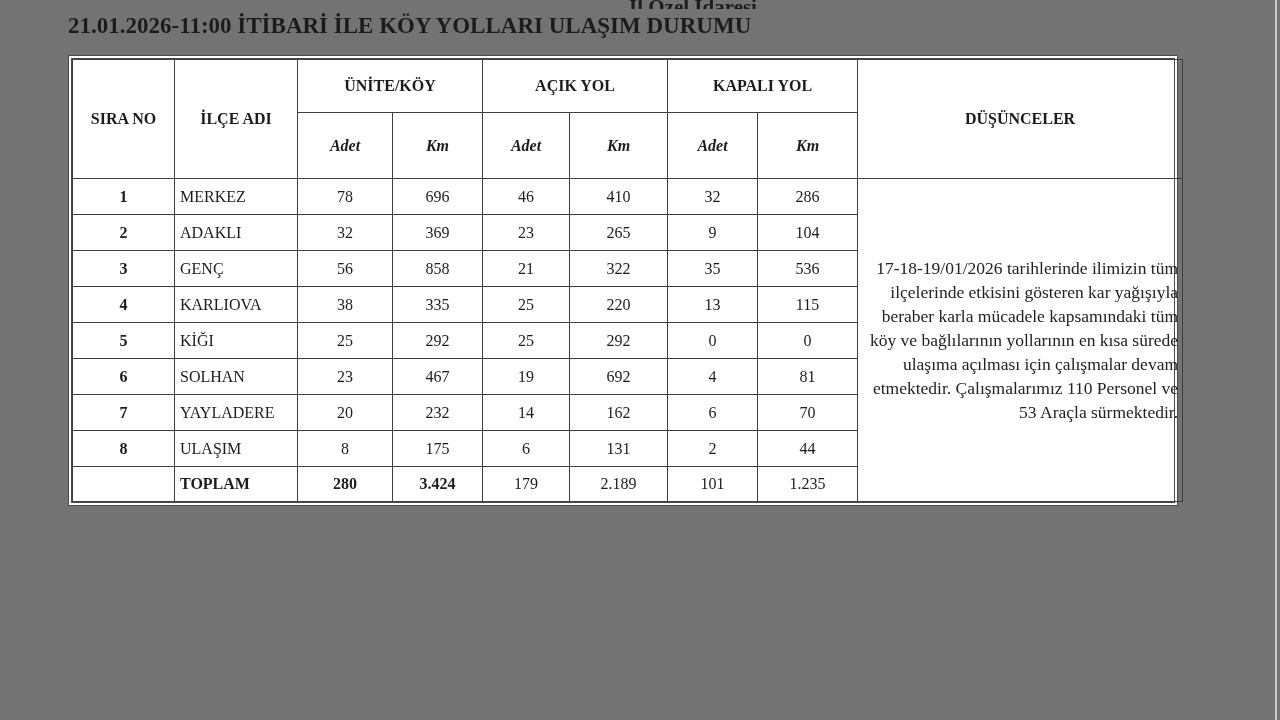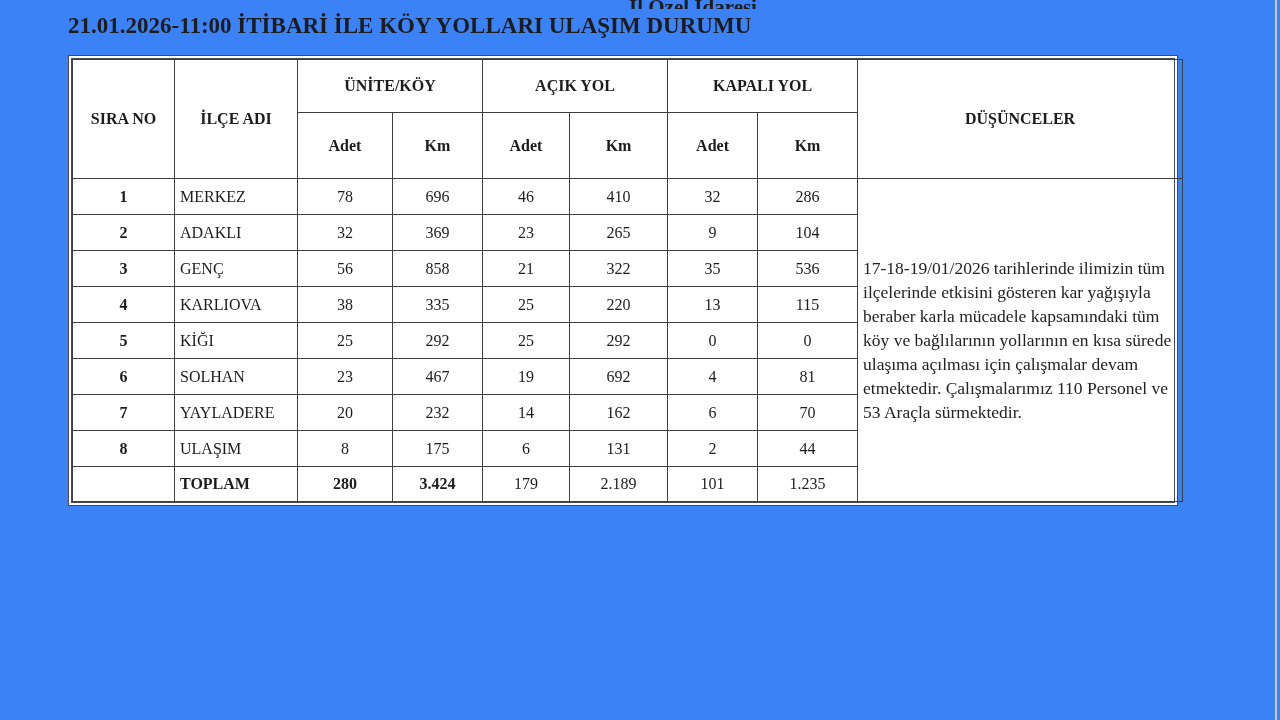--- a/index.html
+++ b/index.html
@@ -1,19 +1,19 @@
 <!DOCTYPE html>
 <html><head>
 <meta charset="utf-8">
 <style>
   html,body { margin:0; padding:0; background:#ffffff; }
   .page {
     position:relative;
     width:1280px; height:720px;
-    background:#3b82f6;
+    background:#737373;
     font-family:"Liberation Serif","DejaVu Serif",serif;
     color:#1c1c1c;
     overflow:hidden;
   }
   
   .letterhead-clip {
     position:absolute; top:0; left:68px; width:1180px; height:9px;
     overflow:hidden; text-align:center;
   }
   .letterhead-clip .inner {
@@ -41,29 +41,29 @@
     border:1px solid #3f3f3f;
     padding:0; margin:0;
     text-align:center; vertical-align:middle;
     font-size:16px; overflow:hidden;
   }
   table.status th { font-weight:bold; }
   .h-row1 { height:53px; }
   .h-row2 { height:66px; }
   .d-row  { height:36px; }
   .group-h { font-size:18px; }
-  .sub-h   { font-size:17px; }
+  .sub-h   { font-size:17px;font-style:italic; }
   .corner-h { font-size:18px; }
   .cell-sira { font-weight:bold; }
   .cell-ilce { text-align:left !important; padding-left:5px !important; }
   .total-row td { font-size:16px; }
   .b { font-weight:bold; }
   .remarks-cell { vertical-align:middle; padding:0 4px 0 5px !important; }
   .remarks-text {
-    font-size:17.5px; line-height:24px; text-align:left; color:#222;
+    font-size:17.5px; line-height:24px; text-align:right; color:#222;
   }
   .edge-line {
     position:absolute; top:0; bottom:0; right:3px; width:2px;
     background:#c9c9c9;
   }
 </style>
 </head>
 <body>
 
 <div class="page">

